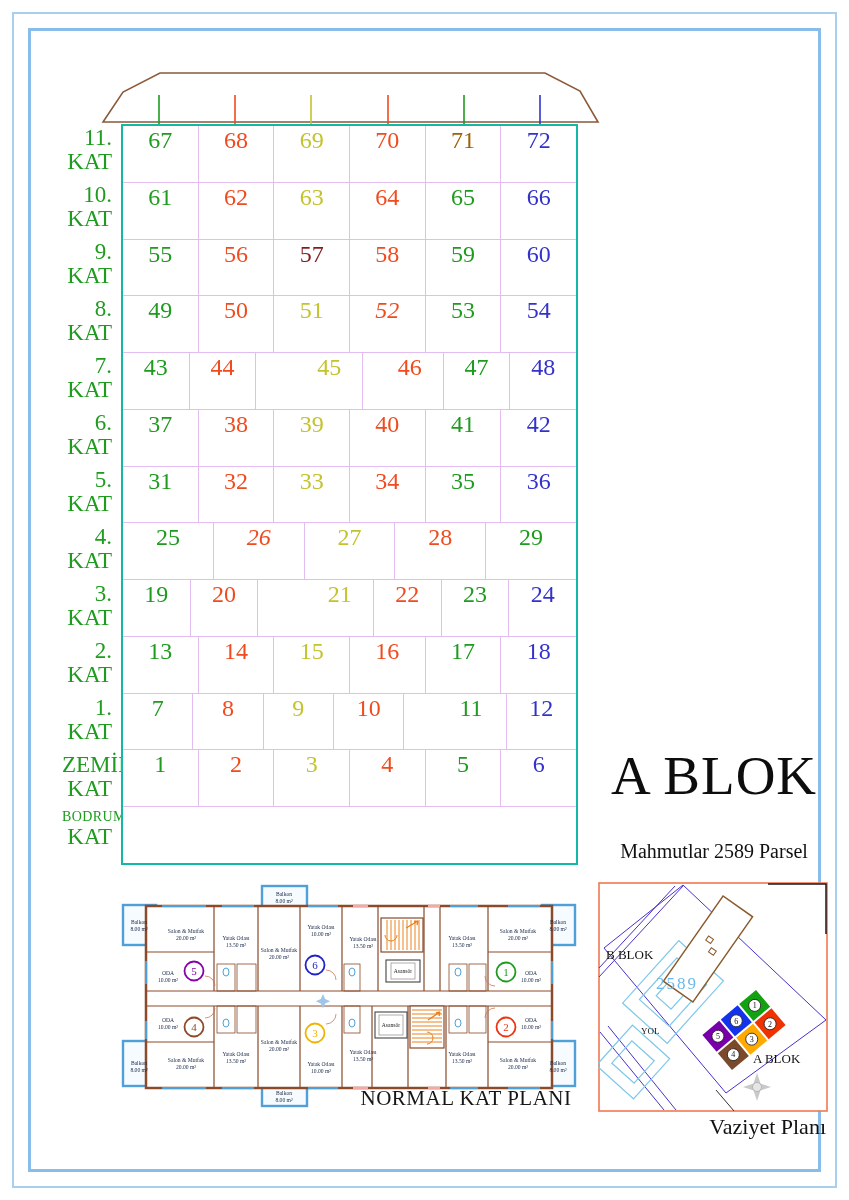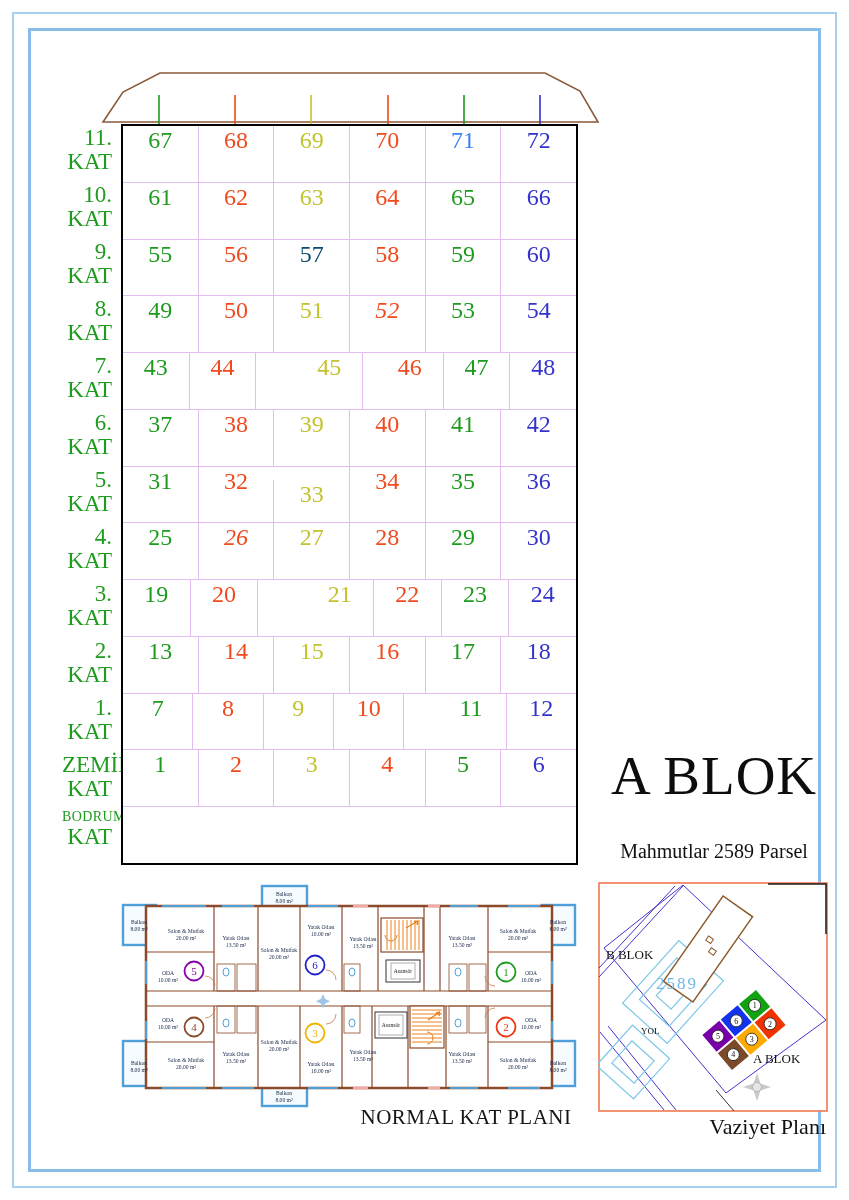--- a/index.html
+++ b/index.html
@@ -8,40 +8,40 @@
   .border-outer{position:absolute;inset:12px;border:2px solid #a9cfee;pointer-events:none;}
   .border-inner{position:absolute;inset:28px;border:3px solid #87bde8;pointer-events:none;}
 
   
   #roof-svg{position:absolute;left:95px;top:58px;width:512px;height:70px;}
   #floor-labels{position:absolute;left:14px;top:124px;width:98px;height:741px;
                 display:flex;flex-direction:column;}
   .floor-label{flex:1;text-align:right;color:#1f9b1f;font-size:23px;line-height:1.05;padding-top:2px;padding-left:48px;}
   .floor-label .small-line{font-size:14px;letter-spacing:0.4px;}
   #unit-grid{position:absolute;left:121px;top:124px;width:457px;height:741px;
-             border:2px solid #000000;box-sizing:border-box;display:flex;flex-direction:column;background:#fff;}
+             border:2px solid #14b8a6;box-sizing:border-box;display:flex;flex-direction:column;background:#fff;}
   .grid-row{flex:1;display:flex;border-bottom:1px solid #e3bdf2;}
   .grid-row:last-child{border-bottom:none;}
   .grid-cell{flex:1;border-left:1px solid #e3bdf2;display:flex;justify-content:center;
              align-items:flex-start;font-size:24px;padding-top:1px;}
   .grid-cell:first-child{border-left:none;}
 
   
   #a-blok-title{position:absolute;left:596px;top:744px;width:236px;text-align:center;
                 font-size:55px;color:#0d0d0d;letter-spacing:1px;}
   #parsel-subtitle{position:absolute;left:594px;top:840px;width:240px;text-align:center;
                    font-size:20px;color:#111;}
   #site-plan{position:absolute;left:598px;top:882px;width:230px;height:230px;}
   #site-plan-caption{position:absolute;left:598px;top:1114px;width:228px;text-align:right;
                      font-size:22px;color:#111;}
 
   
   #floor-plan{position:absolute;left:110px;top:876px;width:480px;height:240px;}
   #floor-plan-caption{position:absolute;left:360px;top:1086px;width:212px;text-align:center;
-                      font-size:21px;letter-spacing:0.5px;color:#161616;margin-top:19px;}
+                      font-size:21px;letter-spacing:0.5px;color:#161616;}
 
   
   .rm{font-family:"Liberation Serif",serif;font-size:5.6px;fill:#1c2b4a;text-anchor:middle;}
   .asl{font-family:"Liberation Serif",serif;font-size:5.6px;fill:#222;text-anchor:middle;}
   .ucn{font-family:"Liberation Serif",serif;font-size:11px;text-anchor:middle;}
   .sp-big{font-family:"Liberation Serif",serif;font-size:13px;fill:#111;}
   .sp-num{font-family:"Liberation Serif",serif;font-size:17px;fill:#6db8e8;letter-spacing:2px;}
   .sp-small{font-family:"Liberation Serif",serif;font-size:9px;fill:#111;}
   .sp-ucn{font-family:"Liberation Serif",serif;font-size:8px;fill:#111;text-anchor:middle;}
 </style>
@@ -106,35 +106,35 @@
         <div class="small-line">BODRUM</div>
         <div>KAT</div>
       </div>
     </div>
   <div id="unit-grid">
       <div class="grid-row">
         <div class="grid-cell" style="color: rgb(31, 155, 31);">67</div>
         <div class="grid-cell" style="color: rgb(240, 75, 30);">68</div>
         <div class="grid-cell" style="color: rgb(195, 195, 46);">69</div>
         <div class="grid-cell" style="color: rgb(240, 75, 30);">70</div>
-        <div class="grid-cell" style="color: #3b82f6;">71</div>
+        <div class="grid-cell" style="color: #a16207;">71</div>
         <div class="grid-cell" style="color: rgb(51, 51, 204);">72</div>
       </div>
       <div class="grid-row">
         <div class="grid-cell" style="color: rgb(31, 155, 31);">61</div>
         <div class="grid-cell" style="color: rgb(240, 75, 30);">62</div>
         <div class="grid-cell" style="color: rgb(195, 195, 46);">63</div>
         <div class="grid-cell" style="color: rgb(240, 75, 30);">64</div>
         <div class="grid-cell" style="color: rgb(31, 155, 31);">65</div>
         <div class="grid-cell" style="color: rgb(51, 51, 204);">66</div>
       </div>
       <div class="grid-row">
         <div class="grid-cell" style="color: rgb(31, 155, 31);">55</div>
         <div class="grid-cell" style="color: rgb(240, 75, 30);">56</div>
-        <div class="grid-cell" style="color: #0c4a6e;">57</div>
+        <div class="grid-cell" style="color: #7f1d1d;">57</div>
         <div class="grid-cell" style="color: rgb(240, 75, 30);">58</div>
         <div class="grid-cell" style="color: rgb(31, 155, 31);">59</div>
         <div class="grid-cell" style="color: rgb(51, 51, 204);">60</div>
       </div>
       <div class="grid-row">
         <div class="grid-cell" style="color: rgb(31, 155, 31);">49</div>
         <div class="grid-cell" style="color: rgb(240, 75, 30);">50</div>
         <div class="grid-cell" style="color: rgb(195, 195, 46);">51</div>
         <div class="grid-cell" style="color: rgb(240, 75, 30); font-style: italic;">52</div>
         <div class="grid-cell" style="color: rgb(31, 155, 31);">53</div>
@@ -152,32 +152,31 @@
         <div class="grid-cell" style="color: rgb(31, 155, 31);">37</div>
         <div class="grid-cell" style="color: rgb(240, 75, 30);">38</div>
         <div class="grid-cell" style="color: rgb(195, 195, 46);">39</div>
         <div class="grid-cell" style="color: rgb(240, 75, 30);">40</div>
         <div class="grid-cell" style="color: rgb(31, 155, 31);">41</div>
         <div class="grid-cell" style="color: rgb(51, 51, 204);">42</div>
       </div>
       <div class="grid-row">
         <div class="grid-cell" style="color: rgb(31, 155, 31);">31</div>
         <div class="grid-cell" style="color: rgb(240, 75, 30);">32</div>
-        <div class="grid-cell" style="color: rgb(195, 195, 46); margin-top: 13px;">33</div>
+        <div class="grid-cell" style="color: rgb(195, 195, 46);">33</div>
         <div class="grid-cell" style="color: rgb(240, 75, 30);">34</div>
         <div class="grid-cell" style="color: rgb(31, 155, 31);">35</div>
         <div class="grid-cell" style="color: rgb(51, 51, 204);">36</div>
       </div>
       <div class="grid-row">
         <div class="grid-cell" style="color: rgb(31, 155, 31);">25</div>
         <div class="grid-cell" style="color: rgb(240, 75, 30); font-style: italic;">26</div>
         <div class="grid-cell" style="color: rgb(195, 195, 46);">27</div>
         <div class="grid-cell" style="color: rgb(240, 75, 30);">28</div>
         <div class="grid-cell" style="color: rgb(31, 155, 31);">29</div>
-        <div class="grid-cell" style="color: rgb(51, 51, 204);">30</div>
       </div>
       <div class="grid-row">
         <div class="grid-cell" style="color: rgb(31, 155, 31);">19</div>
         <div class="grid-cell" style="color: rgb(240, 75, 30);">20</div>
         <div class="grid-cell" style="color: rgb(195, 195, 46); padding-left: 48px;">21</div>
         <div class="grid-cell" style="color: rgb(240, 75, 30);">22</div>
         <div class="grid-cell" style="color: rgb(31, 155, 31);">23</div>
         <div class="grid-cell" style="color: rgb(51, 51, 204);">24</div>
       </div>
       <div class="grid-row">

